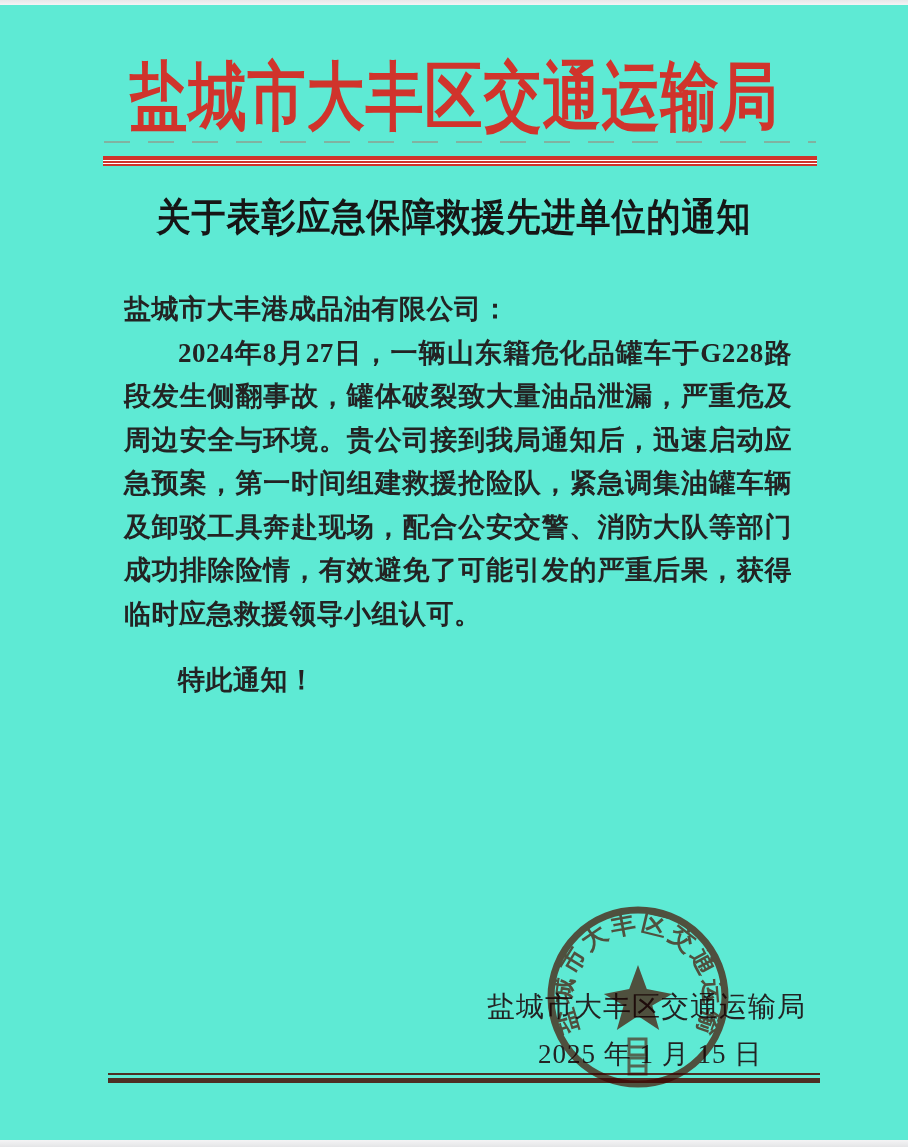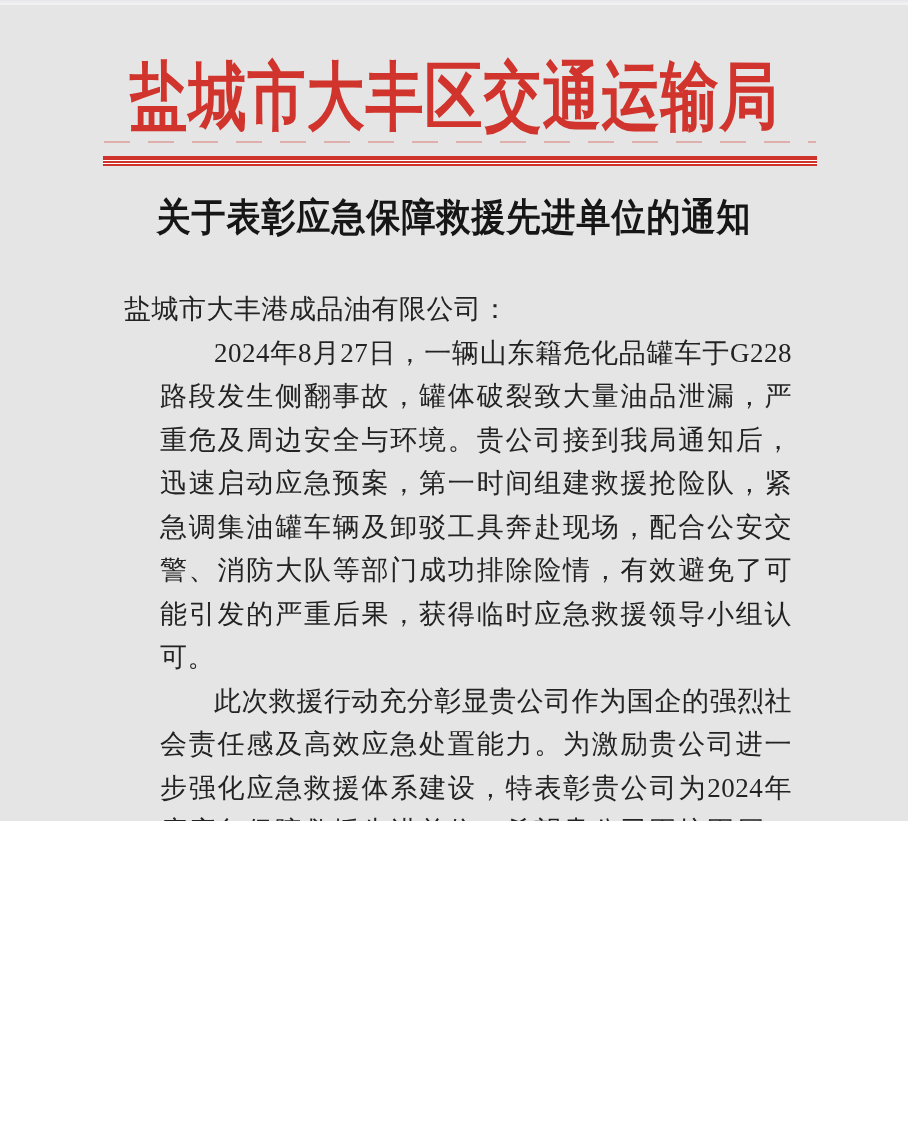--- a/index.html
+++ b/index.html
@@ -2,22 +2,22 @@
 <html><head>
 <meta charset="utf-8">
 <style>
   * { margin: 0; padding: 0; box-sizing: border-box; }
   html, body { background: #ffffff; }
   body { font-family: "Liberation Serif", "DejaVu Serif", serif; }
 
   .page {
     position: relative;
     width: 908px;
-    height: 821px;
-    background: #e5e5e5;
+    height: 1147px;
+    background: #5eead4;
     overflow: hidden;
     margin: 0 auto;
   }
 
   .edge-strip-top {
     position: absolute; top: 0; left: 0; width: 908px; height: 5px;
     background: linear-gradient(to bottom, #e7e7e9, #f4f4f5);
   }
   .edge-strip-bottom {
     position: absolute; top: 1140px; left: 0; width: 908px; height: 7px;
@@ -67,22 +67,22 @@
   }
 
   .letter-body {
     position: absolute; top: 288px; left: 124px; width: 668px;
     color: #232323;
     font-size: 27px;
     line-height: 43.5px;
     letter-spacing: 0.5px;
     text-align: justify;
   }
-  .letter-body p { margin: 0; }
-  .letter-body p.para { text-indent: 2em; margin-left: 36px; }
+  .letter-body p { margin: 0; font-weight: bold; }
+  .letter-body p.para { text-indent: 2em; }
   .letter-body p.closing { text-indent: 2em; margin-top: 23px; }
 
   .sign-name {
     position: absolute; top: 988px; left: 487px;
     color: #232323; font-size: 28px; letter-spacing: 1px;
     white-space: nowrap;
   }
   .sign-date {
     position: absolute; top: 1036px; left: 538px;
     color: #232323; font-size: 27px; letter-spacing: 1px;
@@ -115,21 +115,20 @@
   <div class="agency-title">盐城市大丰区交通运输局</div>
 
   <div class="ghost-rule"></div>
   <div class="header-rule"></div>
 
   <div class="doc-title">关于表彰应急保障救援先进单位的通知</div>
 
   <div class="letter-body">
     <p class="salutation">盐城市大丰港成品油有限公司：</p>
     <p class="para">2024年8月27日，一辆山东籍危化品罐车于G228路段发生侧翻事故，罐体破裂致大量油品泄漏，严重危及周边安全与环境。贵公司接到我局通知后，迅速启动应急预案，第一时间组建救援抢险队，紧急调集油罐车辆及卸驳工具奔赴现场，配合公安交警、消防大队等部门成功排除险情，有效避免了可能引发的严重后果，获得临时应急救援领导小组认可。</p>
-    <p class="para">此次救援行动充分彰显贵公司作为国企的强烈社会责任感及高效应急处置能力。为激励贵公司进一步强化应急救援体系建设，特表彰贵公司为2024年度应急保障救援先进单位，希望贵公司再接再厉，为保持全区交通运输安全稳定再创新的佳绩！</p>
     <p class="closing">特此通知！</p>
   </div>
 
   <div class="sign-name">盐城市大丰区交通运输局</div>
 
   <div class="sign-date">2025 年 1 月 15 日</div>
 
   <svg class="official-seal" viewBox="-95 -95 190 190">
     <defs>
       <path id="sealArcPath" d="M -57 37 A 67 67 0 1 1 57 37" fill="none"></path>

